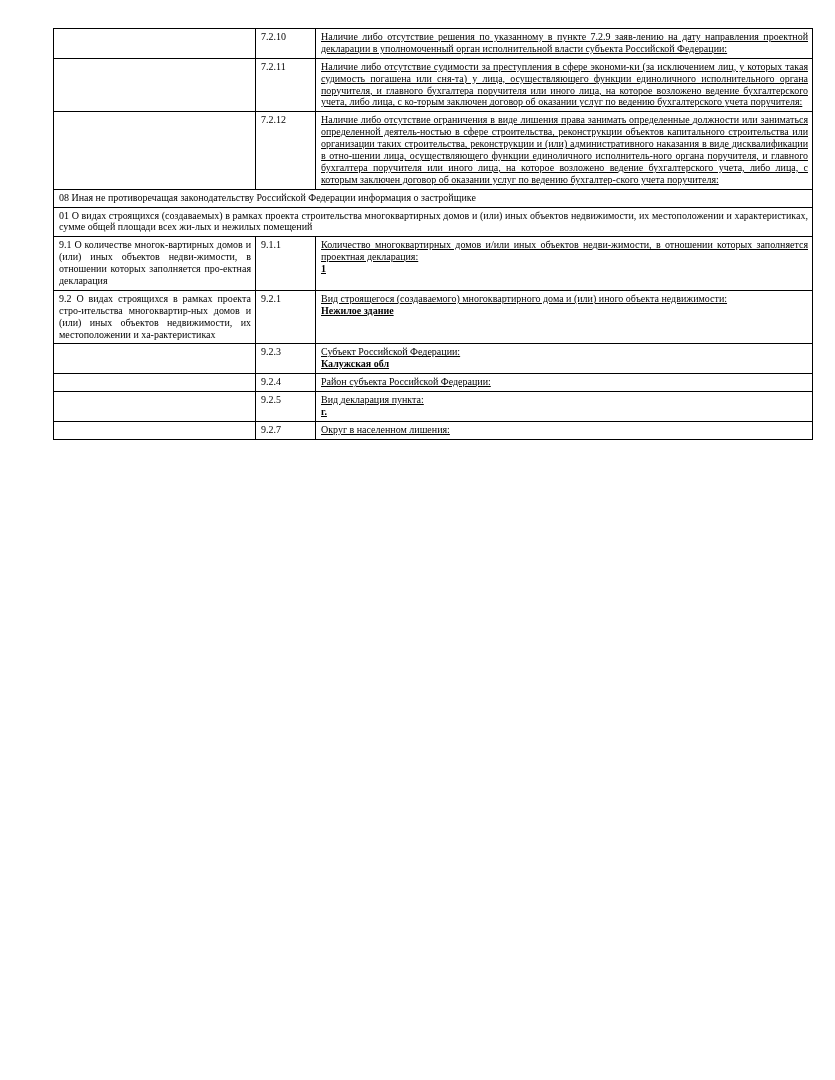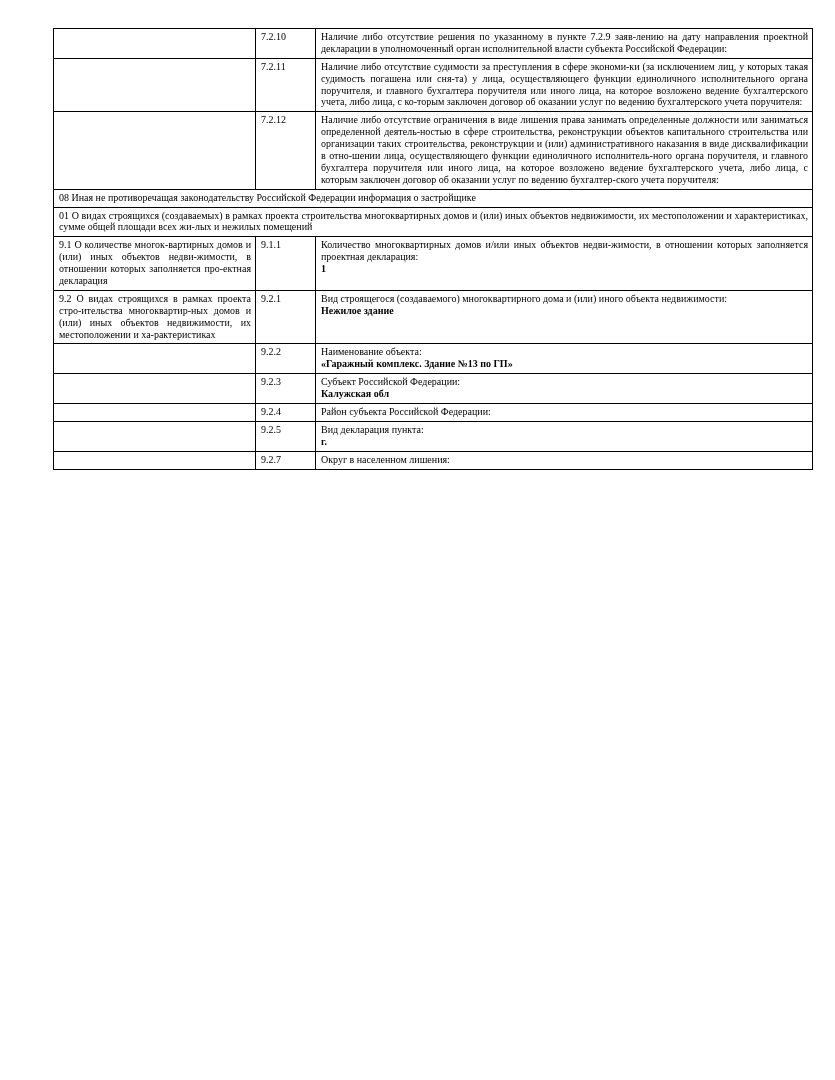--- a/index.html
+++ b/index.html
@@ -29,21 +29,21 @@
   }
   table.decl td {
     border: 1px solid #000000;
     padding: 2px 4px 3px 5px;
     vertical-align: top;
     word-wrap: break-word;
     overflow-wrap: break-word;
   }
   td.c1 { width: 192px; }
   td.c2 { width: 50px; text-align: left; vertical-align: middle; }
-  td.c3 { width: 487px; }
+  td.c3 { width: 487px; text-decoration: underline; }
   td.full { width: 729px; }
   td.vmid { vertical-align: middle; }
   .just { text-align: justify; text-align-last: left; }
   .lbl { display: block; }
   .val { display: block; font-weight: bold; }
 </style>
 </head>
 <body>
 
 <div class="page">
@@ -98,28 +98,20 @@
 
       <tr>
         <td class="c1 just">9.2 О видах строящихся в рамках проекта стро-ительства многоквартир-ных домов и (или) иных объектов недвижимости, их местоположении и ха-рактеристиках</td>
         <td class="c2">9.2.1</td>
         <td class="c3 vmid">
           <span class="lbl">Вид строящегося (создаваемого) многоквартирного дома и (или) иного объекта недвижимости:</span>
           <span class="val">Нежилое здание</span>
         </td>
       </tr>
 
-      <tr>
-        <td class="c1"></td>
-        <td class="c2">9.2.2</td>
-        <td class="c3">
-          <span class="lbl">Наименование объекта:</span>
-          <span class="val">«Гаражный комплекс. Здание №13 по ГП»</span>
-        </td>
-      </tr>
 
       <tr>
         <td class="c1"></td>
         <td class="c2">9.2.3</td>
         <td class="c3">
           <span class="lbl">Субъект Российской Федерации:</span>
           <span class="val">Калужская обл</span>
         </td>
       </tr>
 

